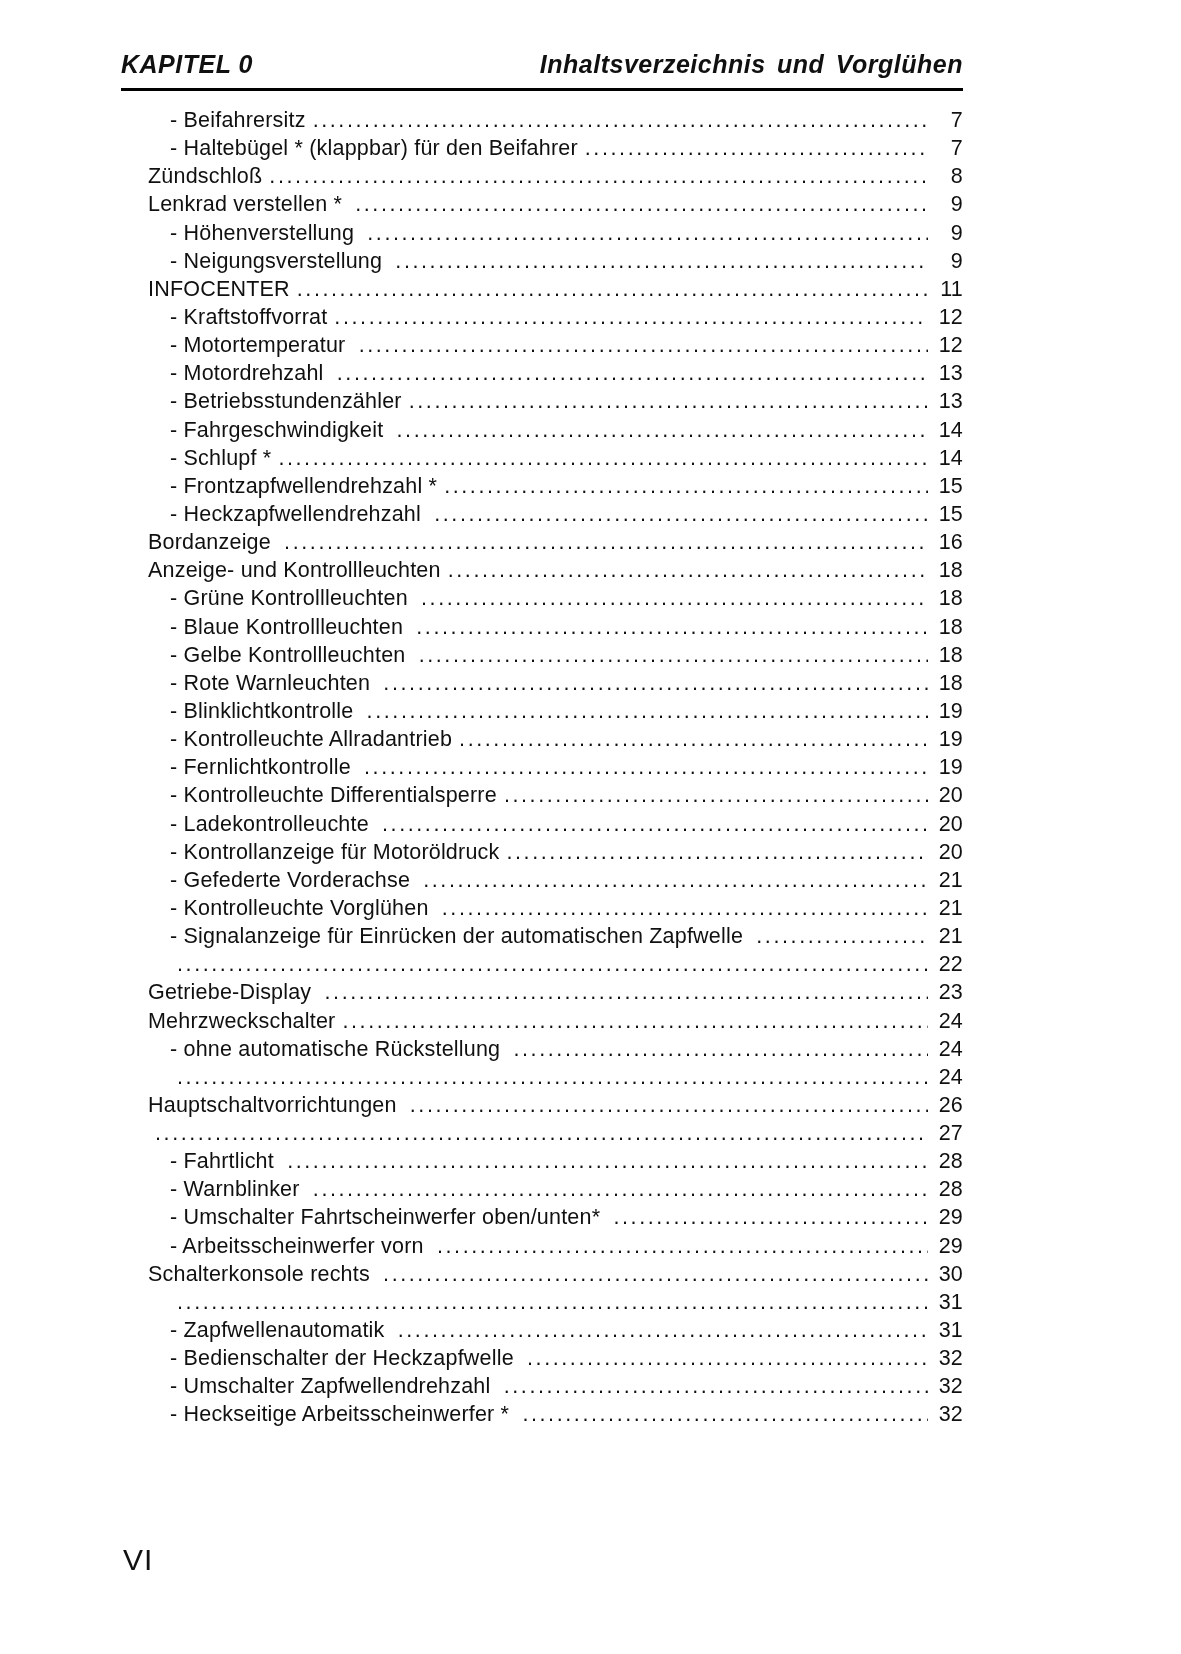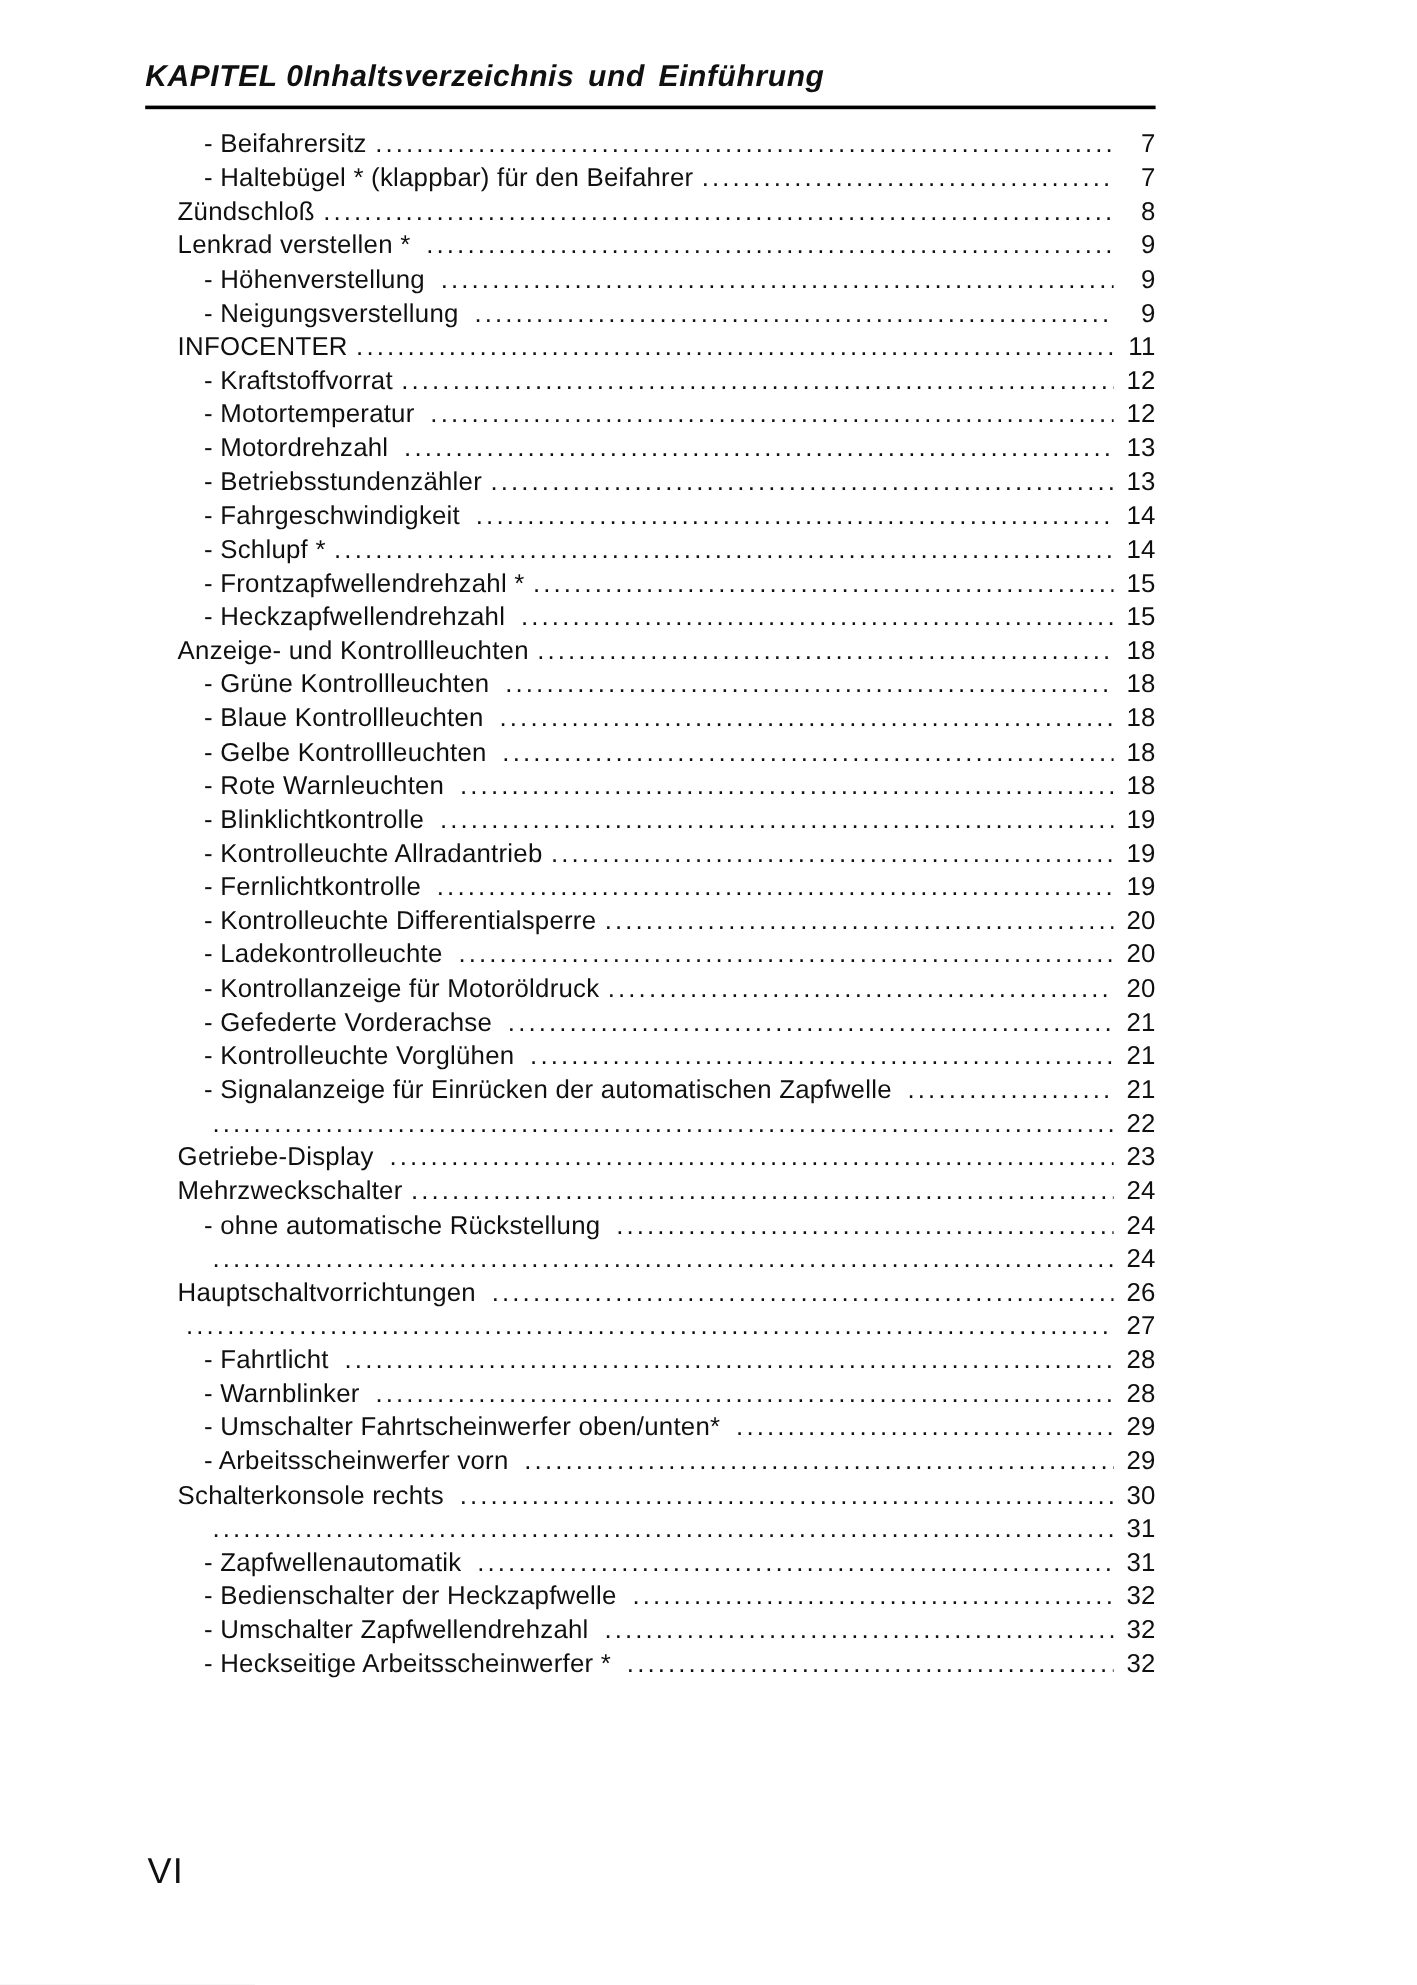--- a/index.html
+++ b/index.html
@@ -14,20 +14,21 @@
     overflow: hidden;
   }
   .content {
     position: absolute;
     left: 121px;
     top: 50px;
     width: 842px;
   }
   .header-row {
     display: flex;
+    justify-content: space-between;
     align-items: baseline;
     font-style: italic;
     font-weight: 700;
     font-size: 25px;
     padding-bottom: 9px;
     border-bottom: 3px solid #000;
   }
   .header-left { letter-spacing: 0.5px; }
   .header-right { letter-spacing: 0.5px; word-spacing: 4px; }
 
@@ -68,21 +69,21 @@
   }
 </style>
 </head>
 <body>
 
 <div class="page">
   <div class="content">
 
     <div class="header-row">
       <span class="header-left">KAPITEL 0</span>
-      <span class="header-right">Inhaltsverzeichnis und Einführung</span>
+      <span class="header-right">Inhaltsverzeichnis und Vorglühen</span>
     </div>
 
     <div class="toc">
 
     <div class="toc-row level-1">
           <span class="toc-label">- Beifahrersitz</span>
           <span class="toc-leader"></span>
           <span class="toc-page">7</span>
         </div>
         <div class="toc-row level-1">
@@ -149,20 +150,25 @@
           <span class="toc-label">- Frontzapfwellendrehzahl *</span>
           <span class="toc-leader"></span>
           <span class="toc-page">15</span>
         </div>
         <div class="toc-row level-1">
           <span class="toc-label">- Heckzapfwellendrehzahl </span>
           <span class="toc-leader"></span>
           <span class="toc-page">15</span>
         </div>
         <div class="toc-row level-0">
+          <span class="toc-label">Bordanzeige </span>
+          <span class="toc-leader"></span>
+          <span class="toc-page">16</span>
+        </div>
+        <div class="toc-row level-0">
           <span class="toc-label">Anzeige- und Kontrollleuchten</span>
           <span class="toc-leader"></span>
           <span class="toc-page">18</span>
         </div>
         <div class="toc-row level-1">
           <span class="toc-label">- Grüne Kontrollleuchten </span>
           <span class="toc-leader"></span>
           <span class="toc-page">18</span>
         </div>
         <div class="toc-row level-1">

